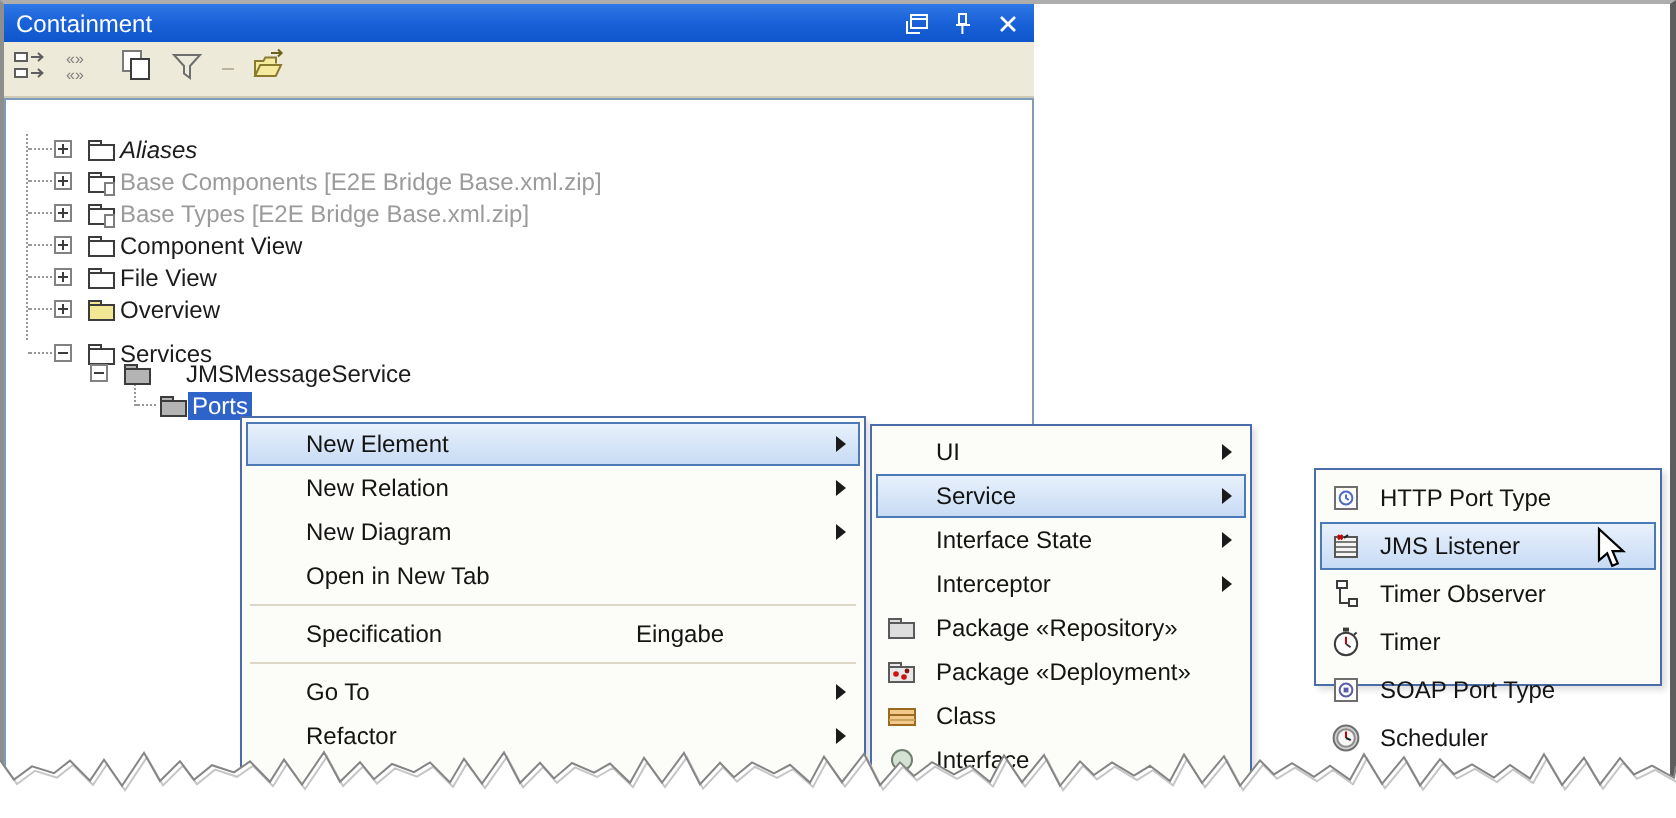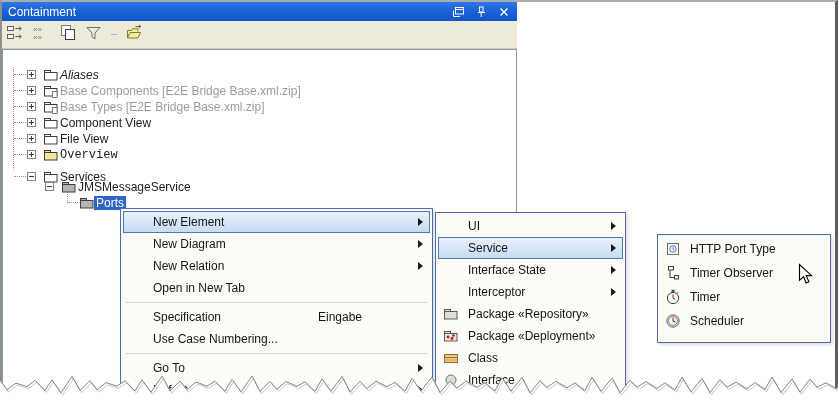--- a/index.html
+++ b/index.html
@@ -183,42 +183,42 @@
           </div>
           <div class="trow" style="top: 97px;">
             <div class="stub" style="left: 11px; width: 12px;"></div>
             <div class="exp plus" style="left: 24px;"></div>
             <span class="ticon" style="left: 40px;">
               <svg width="16" height="16" viewBox="0 0 16 16">
                 <rect x="1.5" y="3.5" width="6" height="2.5" fill="#f2e795" stroke="#3c3c3c"></rect>
                 <rect x="1.5" y="5.5" width="12.5" height="7.5" fill="#f2e795" stroke="#3c3c3c"></rect>
               </svg>
             </span>
-            <span class="tlbl" style="left: 55px; font-family: Liberation Mono, monospace;">Overview</span>
+            <span class="tlbl" style="left: 55px;">Overview</span>
           </div>
           <div class="trow" style="top: 119px;">
             <div class="stub" style="left: 11px; width: 12px;"></div>
             <div class="exp minus" style="left: 24px;"></div>
             <span class="ticon" style="left: 40px;">
               <svg width="16" height="16" viewBox="0 0 16 16">
                 <rect x="1.5" y="3.5" width="6" height="2.5" fill="#ffffff" stroke="#3c3c3c"></rect>
                 <rect x="1.5" y="5.5" width="12.5" height="7.5" fill="#ffffff" stroke="#3c3c3c"></rect>
               </svg>
             </span>
             <span class="tlbl" style="left: 55px;">Services</span>
           </div>
           <div class="trow" style="top: 129px;">
             <div class="exp minus" style="left: 42px;"></div>
             <span class="ticon" style="left: 58px;">
               <svg width="16" height="16" viewBox="0 0 16 16">
                 <rect x="1.5" y="3.5" width="6" height="2.5" fill="#b4b4b4" stroke="#3c3c3c"></rect>
                 <rect x="1.5" y="5.5" width="12.5" height="7.5" fill="#b4b4b4" stroke="#3c3c3c"></rect>
               </svg>
             </span>
-            <span class="tlbl" style="left: 73px; text-align: right;">JMSMessageService</span>
+            <span class="tlbl" style="left: 88px; text-align: right;">JMSMessageService</span>
           </div>
           <div class="trow" style="top: 145px;">
             <div class="stub" style="left: 65px; width: 10px;"></div>
             <span class="ticon" style="left: 76px;">
               <svg width="16" height="16" viewBox="0 0 16 16">
                 <rect x="1.5" y="3.5" width="6" height="2.5" fill="#b4b4b4" stroke="#3c3c3c"></rect>
                 <rect x="1.5" y="5.5" width="12.5" height="7.5" fill="#b4b4b4" stroke="#3c3c3c"></rect>
               </svg>
             </span>
             <span class="tlbl sel" style="left: 91px;">Ports</span>
@@ -226,37 +226,34 @@
         </div>
     </div>
   </div>
 
   <div id="menu-context" class="menu">
       <div class="mi hl">
         <span>New Element</span>
         <span class="arrow"></span>
       </div>
       <div class="mi">
+        <span>New Relation</span>
+        <span class="arrow"></span>
+      </div>
+      <div class="mi">
         <span>New Diagram</span>
-        <span class="arrow"></span>
-      </div>
-      <div class="mi">
-        <span>New Relation</span>
         <span class="arrow"></span>
       </div>
       <div class="mi">
         <span>Open in New Tab</span>
       </div>
       <div class="msep"></div>
       <div class="mi">
         <span>Specification</span>
         <span class="shortcut">Eingabe</span>
-      </div>
-      <div class="mi">
-        <span>Use Case Numbering...</span>
       </div>
       <div class="msep"></div>
       <div class="mi">
         <span>Go To</span>
         <span class="arrow"></span>
       </div>
       <div class="mi">
         <span>Refactor</span>
         <span class="arrow"></span>
       </div>
@@ -322,20 +319,33 @@
       <div class="mi">
         <span class="micon">
           <svg width="16" height="16" viewBox="0 0 16 16">
             <rect x="2.5" y="2.5" width="11" height="11" fill="#fff" stroke="#6e6e6e"></rect>
             <circle cx="8" cy="8" r="3.2" fill="none" stroke="#4d6cc0"></circle>
             <path d="M8 6.2v1.8l1.4 1" fill="none" stroke="#4d6cc0"></path>
           </svg>
         </span>
         <span>HTTP Port Type</span>
       </div>
+      <div class="mi hl">
+        <span class="micon">
+          <svg width="16" height="16" viewBox="0 0 16 16">
+            <rect x="2.5" y="3.5" width="11" height="10" fill="#f4f4f4" stroke="#565656"></rect>
+            <line x1="3" y1="6" x2="13" y2="6" stroke="#7a7a7a"></line>
+            <line x1="3" y1="8.5" x2="13" y2="8.5" stroke="#7a7a7a"></line>
+            <line x1="3" y1="11" x2="13" y2="11" stroke="#7a7a7a"></line>
+            <path d="M4 2.5l2.2 2.2M6.2 2.5L4 4.7" stroke="#cc0000" stroke-width="1.2"></path>
+            <path d="M7 4l2-1.5" stroke="#222"></path>
+          </svg>
+        </span>
+        <span>JMS Listener</span>
+      </div>
       <div class="mi">
         <span class="micon">
           <svg width="16" height="16" viewBox="0 0 16 16">
             <path d="M5 5v8" stroke="#3c3c3c" fill="none"></path>
             <rect x="3.5" y="1.5" width="5" height="3.5" fill="#fff" stroke="#3c3c3c"></rect>
             <rect x="9.5" y="10.5" width="4" height="3.5" fill="#fff" stroke="#3c3c3c"></rect>
             <path d="M5 12.5h4.5" stroke="#3c3c3c"></path>
           </svg>
         </span>
         <span>Timer Observer</span>
@@ -348,20 +358,30 @@
             <path d="M8 9V5.4" stroke="#cc0000"></path>
             <path d="M8 9l2.3 1.6" stroke="#3c3c3c"></path>
             <path d="M12 4.4l1.3-1.2" stroke="#3c3c3c"></path>
           </svg>
         </span>
         <span>Timer</span>
       </div>
       <div class="mi">
         <span class="micon">
           <svg width="16" height="16" viewBox="0 0 16 16">
+            <rect x="2.5" y="2.5" width="11" height="11" fill="#fff" stroke="#6e6e6e"></rect>
+            <circle cx="8" cy="8" r="3.2" fill="none" stroke="#5a5aa8"></circle>
+            <rect x="6.8" y="6.8" width="2.4" height="2.4" fill="#5a5aa8"></rect>
+          </svg>
+        </span>
+        <span>SOAP Port Type</span>
+      </div>
+      <div class="mi">
+        <span class="micon">
+          <svg width="16" height="16" viewBox="0 0 16 16">
             <circle cx="8" cy="8" r="6.2" fill="#cfcfcf" stroke="#6e6e6e"></circle>
             <circle cx="8" cy="8" r="4.4" fill="#f6f6f6" stroke="#8e8e8e"></circle>
             <path d="M8 8V4.8" stroke="#cc0000"></path>
             <path d="M8 8l2.4 1.1" stroke="#202020"></path>
           </svg>
         </span>
         <span>Scheduler</span>
       </div>
     </div>
 

